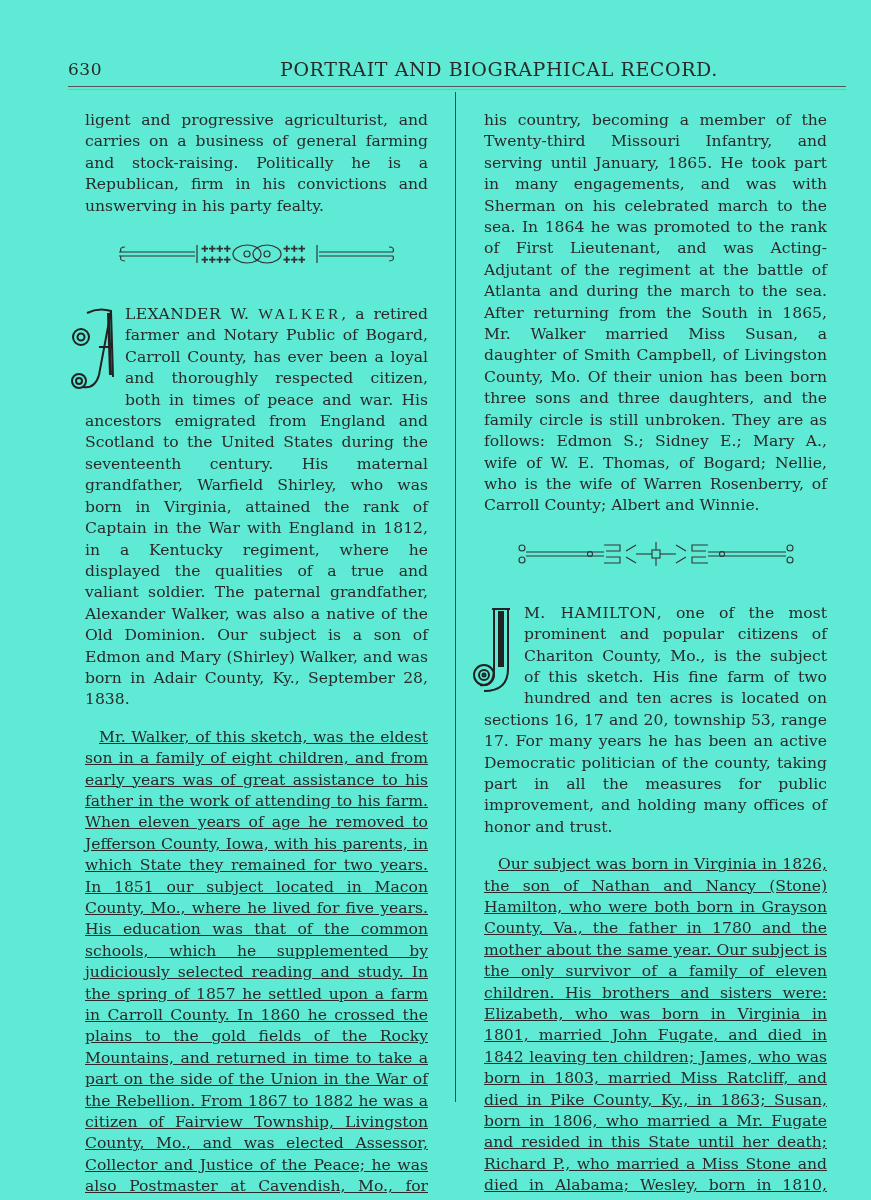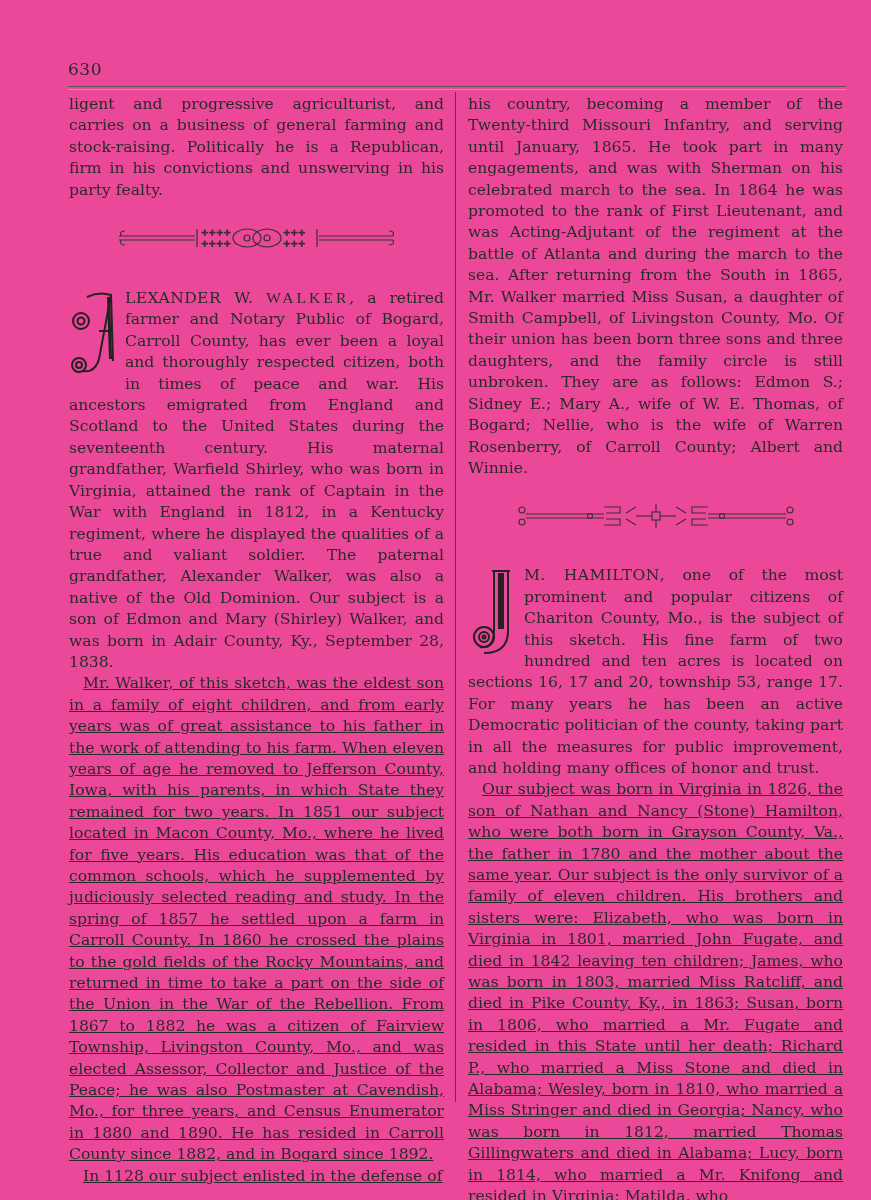--- a/index.html
+++ b/index.html
@@ -1,48 +1,49 @@
 <!DOCTYPE html>
 <html><head>
 <meta charset="utf-8">
 <style>
   html, body { margin: 0; padding: 0; background: #ffffff; }
   body { width: 871px; height: 1200px; position: relative; overflow: hidden;
          font-family: "DejaVu Serif", "Liberation Serif", serif; color: #2a2a2a; }
-  .page { position: absolute; left: 0; top: 0; width: 871px; height: 1200px; background: #ec4899; }
+  .page { position: absolute; left: 0; top: 0; width: 871px; height: 1200px; background: #5eead4; }
   .header { position: absolute; left: 68px; top: 56px; width: 778px; height: 28px; }
   .page-num { position: absolute; left: 0; top: 3px; font-size: 17px; letter-spacing: 0.5px; }
   .running-title { position: absolute; left: 212px; top: 2px; font-size: 19px; letter-spacing: 0.6px; }
   .rule { position: absolute; left: 68px; top: 86px; width: 778px; height: 0;
           border-top: 1px solid #555; }
   .rule2 { position: absolute; left: 68px; top: 89px; width: 778px; height: 0;
            border-top: 1px solid #aaa; }
   .col-divider { position: absolute; left: 455px; top: 92px; width: 0; height: 1010px;
                  border-left: 1px solid #444; }
   .col { position: absolute; top: 94px; width: 375px; font-size: 15.6px; line-height: 21.4px;
          text-align: justify; }
   .col-left { left: 69px; }
   .col-right { left: 468px; }
-  .col p { margin: 0; }
+  .col p { margin: 16px; }
   .indent { text-indent: 14px; text-decoration: underline; }
   .ornament { height: 40px; margin: 22px 0 24px 0; display: flex; justify-content: center; }
   .ornament svg { display: block; }
   .dropcap-wrap { position: relative; }
   .dropcap { float: left; width: 50px; height: 88px; margin: 2px 6px 0 0; }
   .dropcap svg { display: block; }
   .bio-name { letter-spacing: 0.4px; }
   .spaced { letter-spacing: 3px; font-family: Liberation Serif, serif; }
 </style>
 </head>
 <body>
 
 <div class="page">
 
   <div class="header">
     <span class="page-num">630</span>
+    <span class="running-title">PORTRAIT AND BIOGRAPHICAL RECORD.</span>
   </div>
   <div class="rule"></div>
   <div class="rule2"></div>
 
   <div class="col-divider"></div>
 
   <div class="col col-left">
     <p>ligent and progressive agriculturist, and carries on a business of general farming and stock-raising. Politically he is a Republican, firm in his convictions and unswerving in his party fealty.</p>
 
     <div class="ornament">

